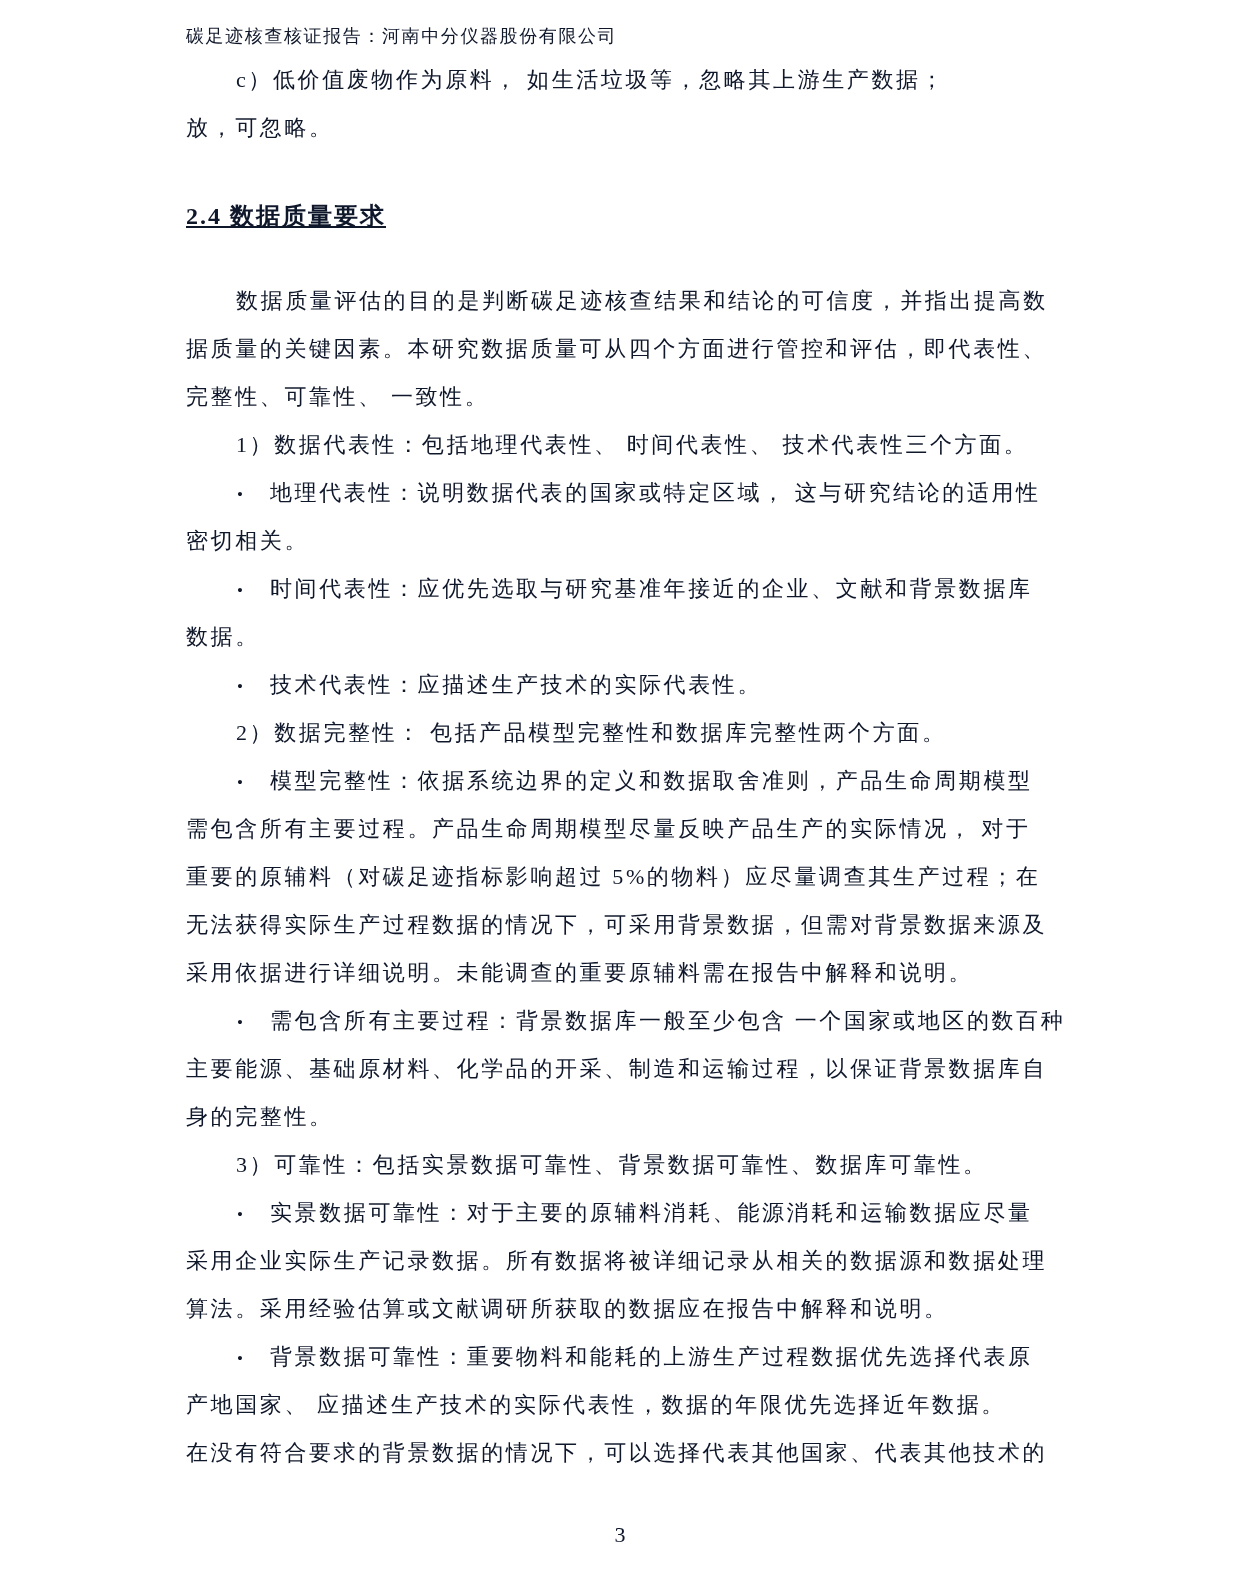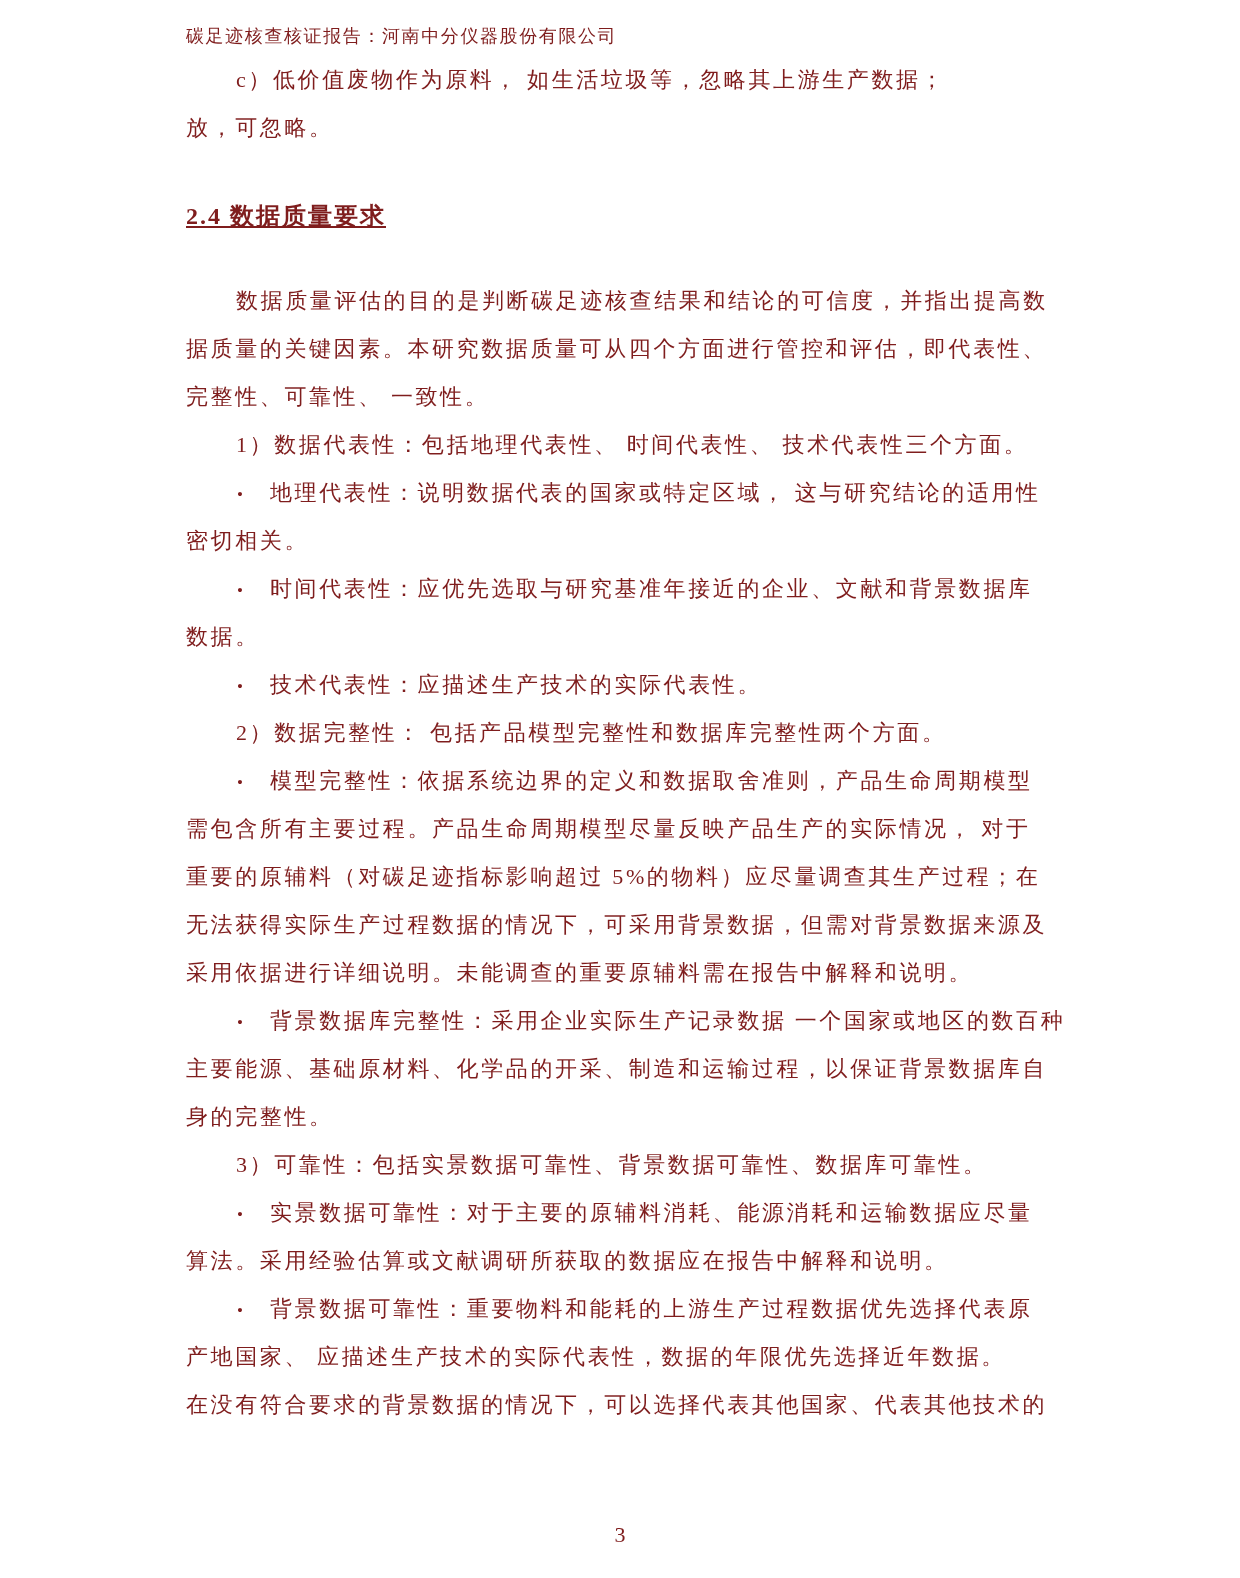--- a/index.html
+++ b/index.html
@@ -6,21 +6,21 @@
     margin: 0;
     padding: 0;
     background: #e8e8e8;
   }
   .page {
     position: relative;
     width: 1240px;
     height: 1578px;
     background: #ffffff;
     font-family: "Liberation Serif", "DejaVu Serif", serif;
-    color: #7f1d1d;
+    color: #0f172a;
     overflow: hidden;
   }
   .doc-header {
     position: absolute;
     left: 186px;
     top: 24px;
     font-size: 18px;
     letter-spacing: 1.6px;
     white-space: nowrap;
   }
@@ -87,25 +87,26 @@
       <div class="line">密切相关。</div>
       <div class="line indent-bullet"><span class="bullet-glyph">•</span><span>时间代表性：应优先选取与研究基准年接近的企业、文献和背景数据库</span></div>
       <div class="line">数据。</div>
       <div class="line indent-bullet"><span class="bullet-glyph">•</span><span>技术代表性：应描述生产技术的实际代表性。</span></div>
       <div class="line indent-first">2）数据完整性： 包括产品模型完整性和数据库完整性两个方面。</div>
       <div class="line indent-bullet"><span class="bullet-glyph">•</span><span>模型完整性：依据系统边界的定义和数据取舍准则，产品生命周期模型</span></div>
       <div class="line">需包含所有主要过程。产品生命周期模型尽量反映产品生产的实际情况， 对于</div>
       <div class="line">重要的原辅料（对碳足迹指标影响超过 5%的物料）应尽量调查其生产过程；在</div>
       <div class="line">无法获得实际生产过程数据的情况下，可采用背景数据，但需对背景数据来源及</div>
       <div class="line">采用依据进行详细说明。未能调查的重要原辅料需在报告中解释和说明。</div>
-      <div class="line indent-bullet"><span class="bullet-glyph">•</span><span>背景数据库完整性：采用企业实际生产记录数据 一个国家或地区的数百种</span></div>
+      <div class="line indent-bullet"><span class="bullet-glyph">•</span><span>需包含所有主要过程：背景数据库一般至少包含 一个国家或地区的数百种</span></div>
       <div class="line">主要能源、基础原材料、化学品的开采、制造和运输过程，以保证背景数据库自</div>
       <div class="line">身的完整性。</div>
       <div class="line indent-first">3）可靠性：包括实景数据可靠性、背景数据可靠性、数据库可靠性。</div>
       <div class="line indent-bullet"><span class="bullet-glyph">•</span><span>实景数据可靠性：对于主要的原辅料消耗、能源消耗和运输数据应尽量</span></div>
+      <div class="line">采用企业实际生产记录数据。所有数据将被详细记录从相关的数据源和数据处理</div>
       <div class="line">算法。采用经验估算或文献调研所获取的数据应在报告中解释和说明。</div>
       <div class="line indent-bullet"><span class="bullet-glyph">•</span><span>背景数据可靠性：重要物料和能耗的上游生产过程数据优先选择代表原</span></div>
       <div class="line">产地国家、 应描述生产技术的实际代表性，数据的年限优先选择近年数据。</div>
       <div class="line">在没有符合要求的背景数据的情况下，可以选择代表其他国家、代表其他技术的</div>
     </div>
 
   <div class="page-number">3</div>
 </div>
 
 </body></html>

